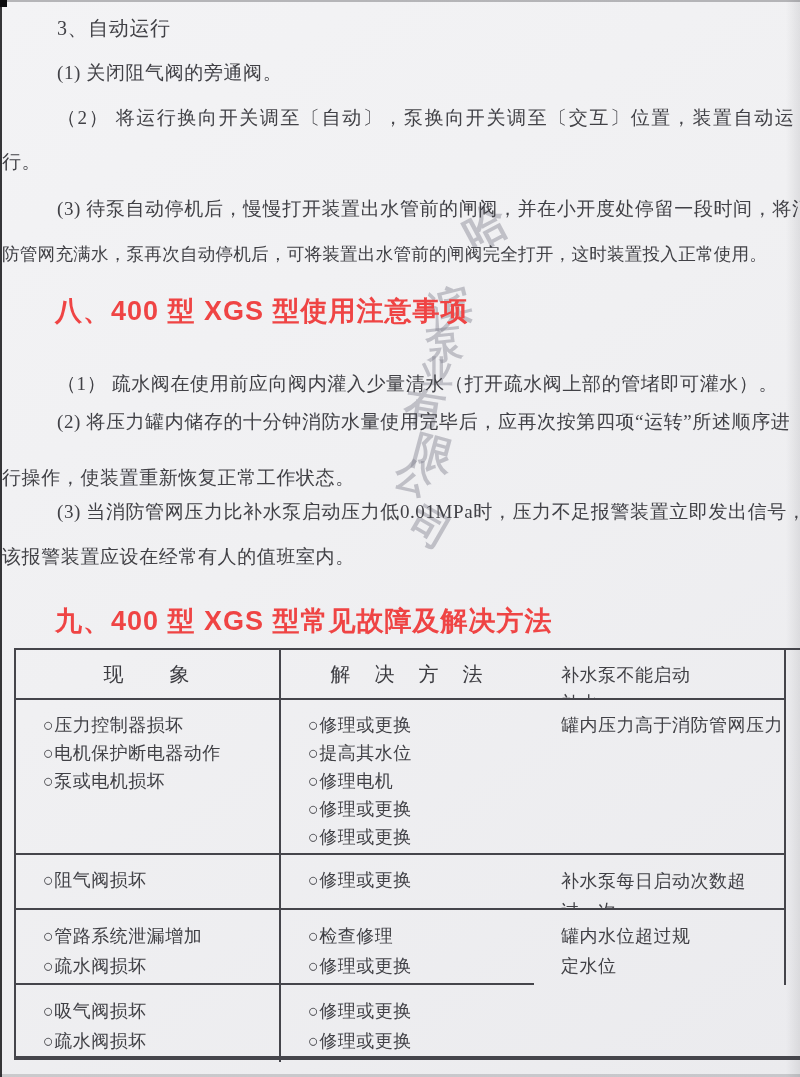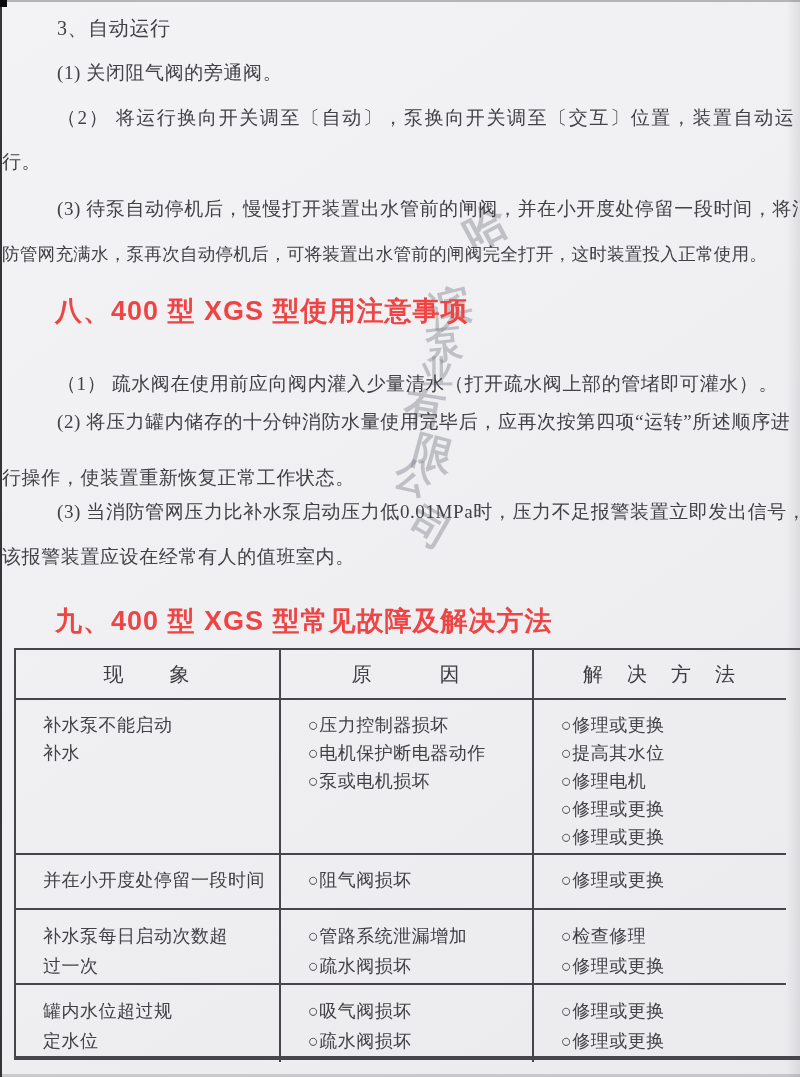--- a/index.html
+++ b/index.html
@@ -114,42 +114,41 @@
     <div class="tline" style="left:2px;top:454px;margin-top:12px;">行操作，使装置重新恢复正常工作状态。</div>
     <div class="tline" style="left:57px;top:500px;">(3) 当消防管网压力比补水泵启动压力低0.01MPa时，压力不足报警装置立即发出信号，</div>
     <div class="tline" style="left:2px;top:545px;">该报警装置应设在经常有人的值班室内。</div>
   </div>
 
   <div class="heading" style="left:55px;top:603px;">九、400 型 XGS 型常见故障及解决方法</div>
 
   <div class="tbl">
 
     <div class="cell hcell">现　　象</div>
-    <div class="cell hcell">原　　　因</div>
     <div class="cell hcell lastcol">解　决　方　法</div>
 
     <div class="cell bodycell tall">
       <div class="row-line">补水泵不能启动</div>
       <div class="row-line">补水</div>
     </div>
     <div class="cell bodycell tall">
       <div class="row-line">○压力控制器损坏</div>
       <div class="row-line">○电机保护断电器动作</div>
       <div class="row-line">○泵或电机损坏</div>
     </div>
     <div class="cell bodycell tall lastcol">
       <div class="row-line">○修理或更换</div>
       <div class="row-line">○提高其水位</div>
       <div class="row-line">○修理电机</div>
       <div class="row-line">○修理或更换</div>
       <div class="row-line">○修理或更换</div>
     </div>
 
     <div class="cell bodycell">
-      <div class="row-line">并在小开度处停留一段时间</div>
+      <div class="row-line">罐内压力高于消防管网压力</div>
     </div>
     <div class="cell bodycell">
       <div class="row-line">○阻气阀损坏</div>
     </div>
     <div class="cell bodycell lastcol">
       <div class="row-line">○修理或更换</div>
     </div>
 
     <div class="cell bodycell two">
       <div class="row-line">补水泵每日启动次数超</div>

